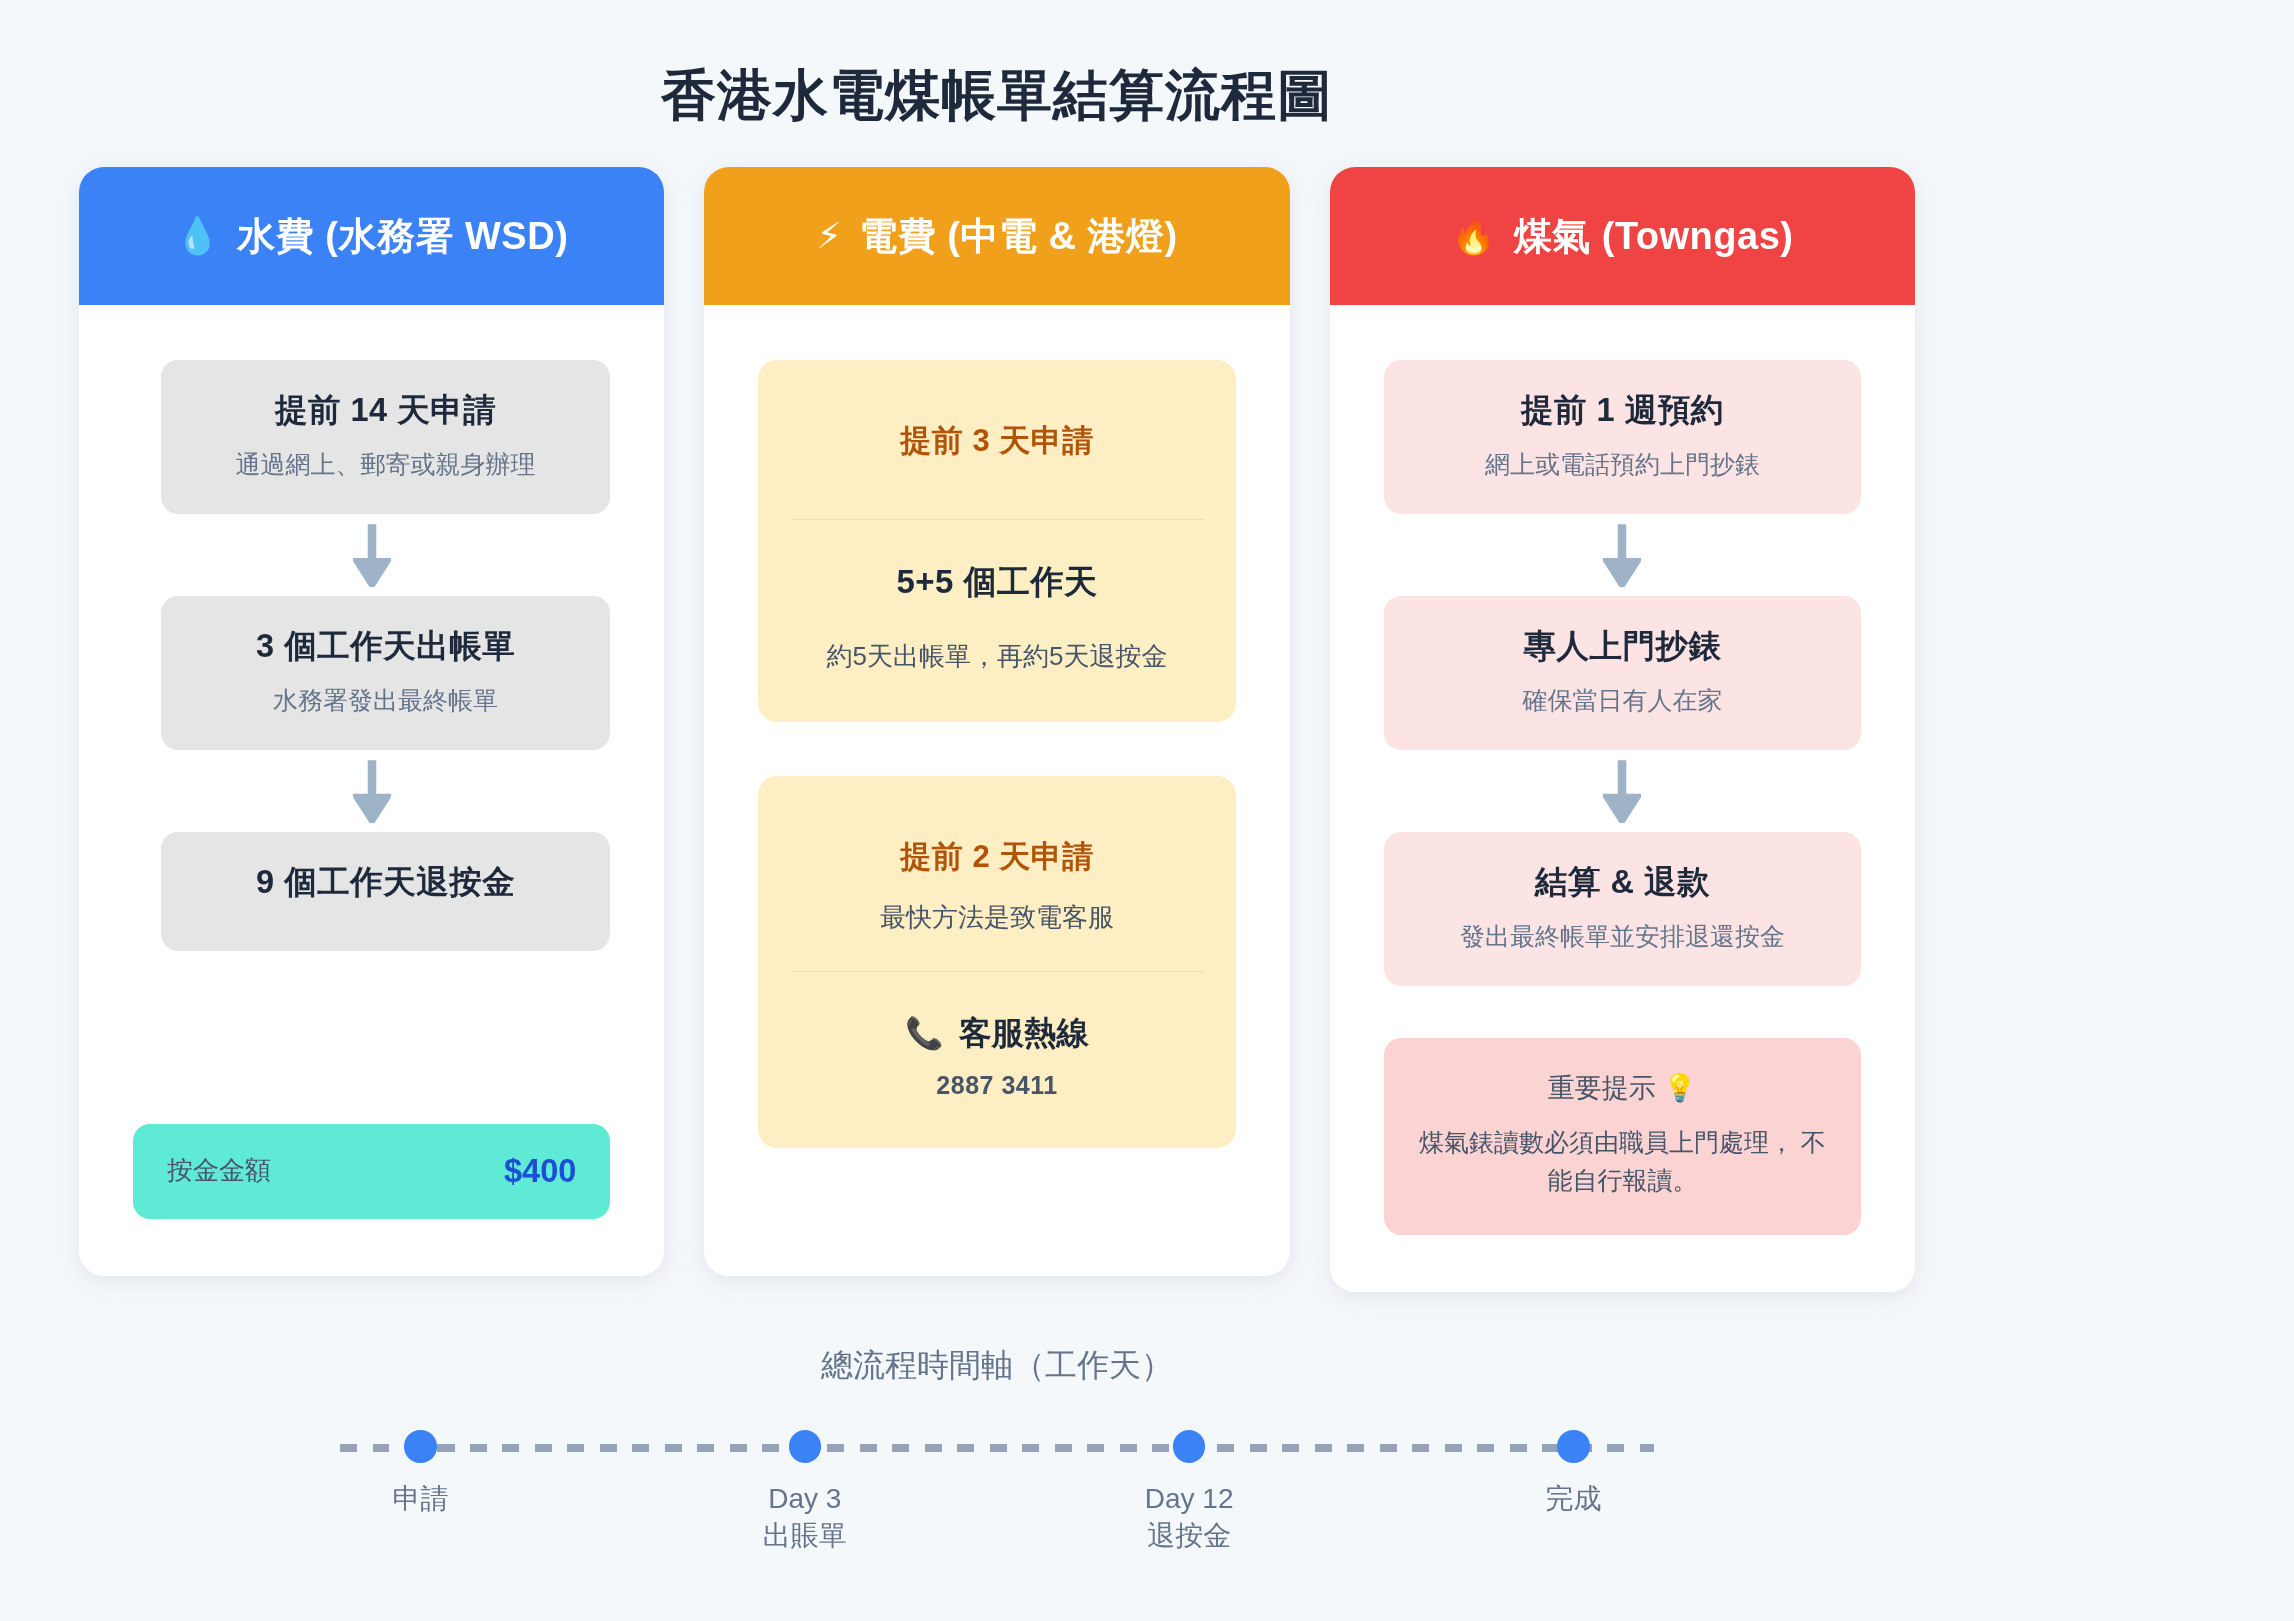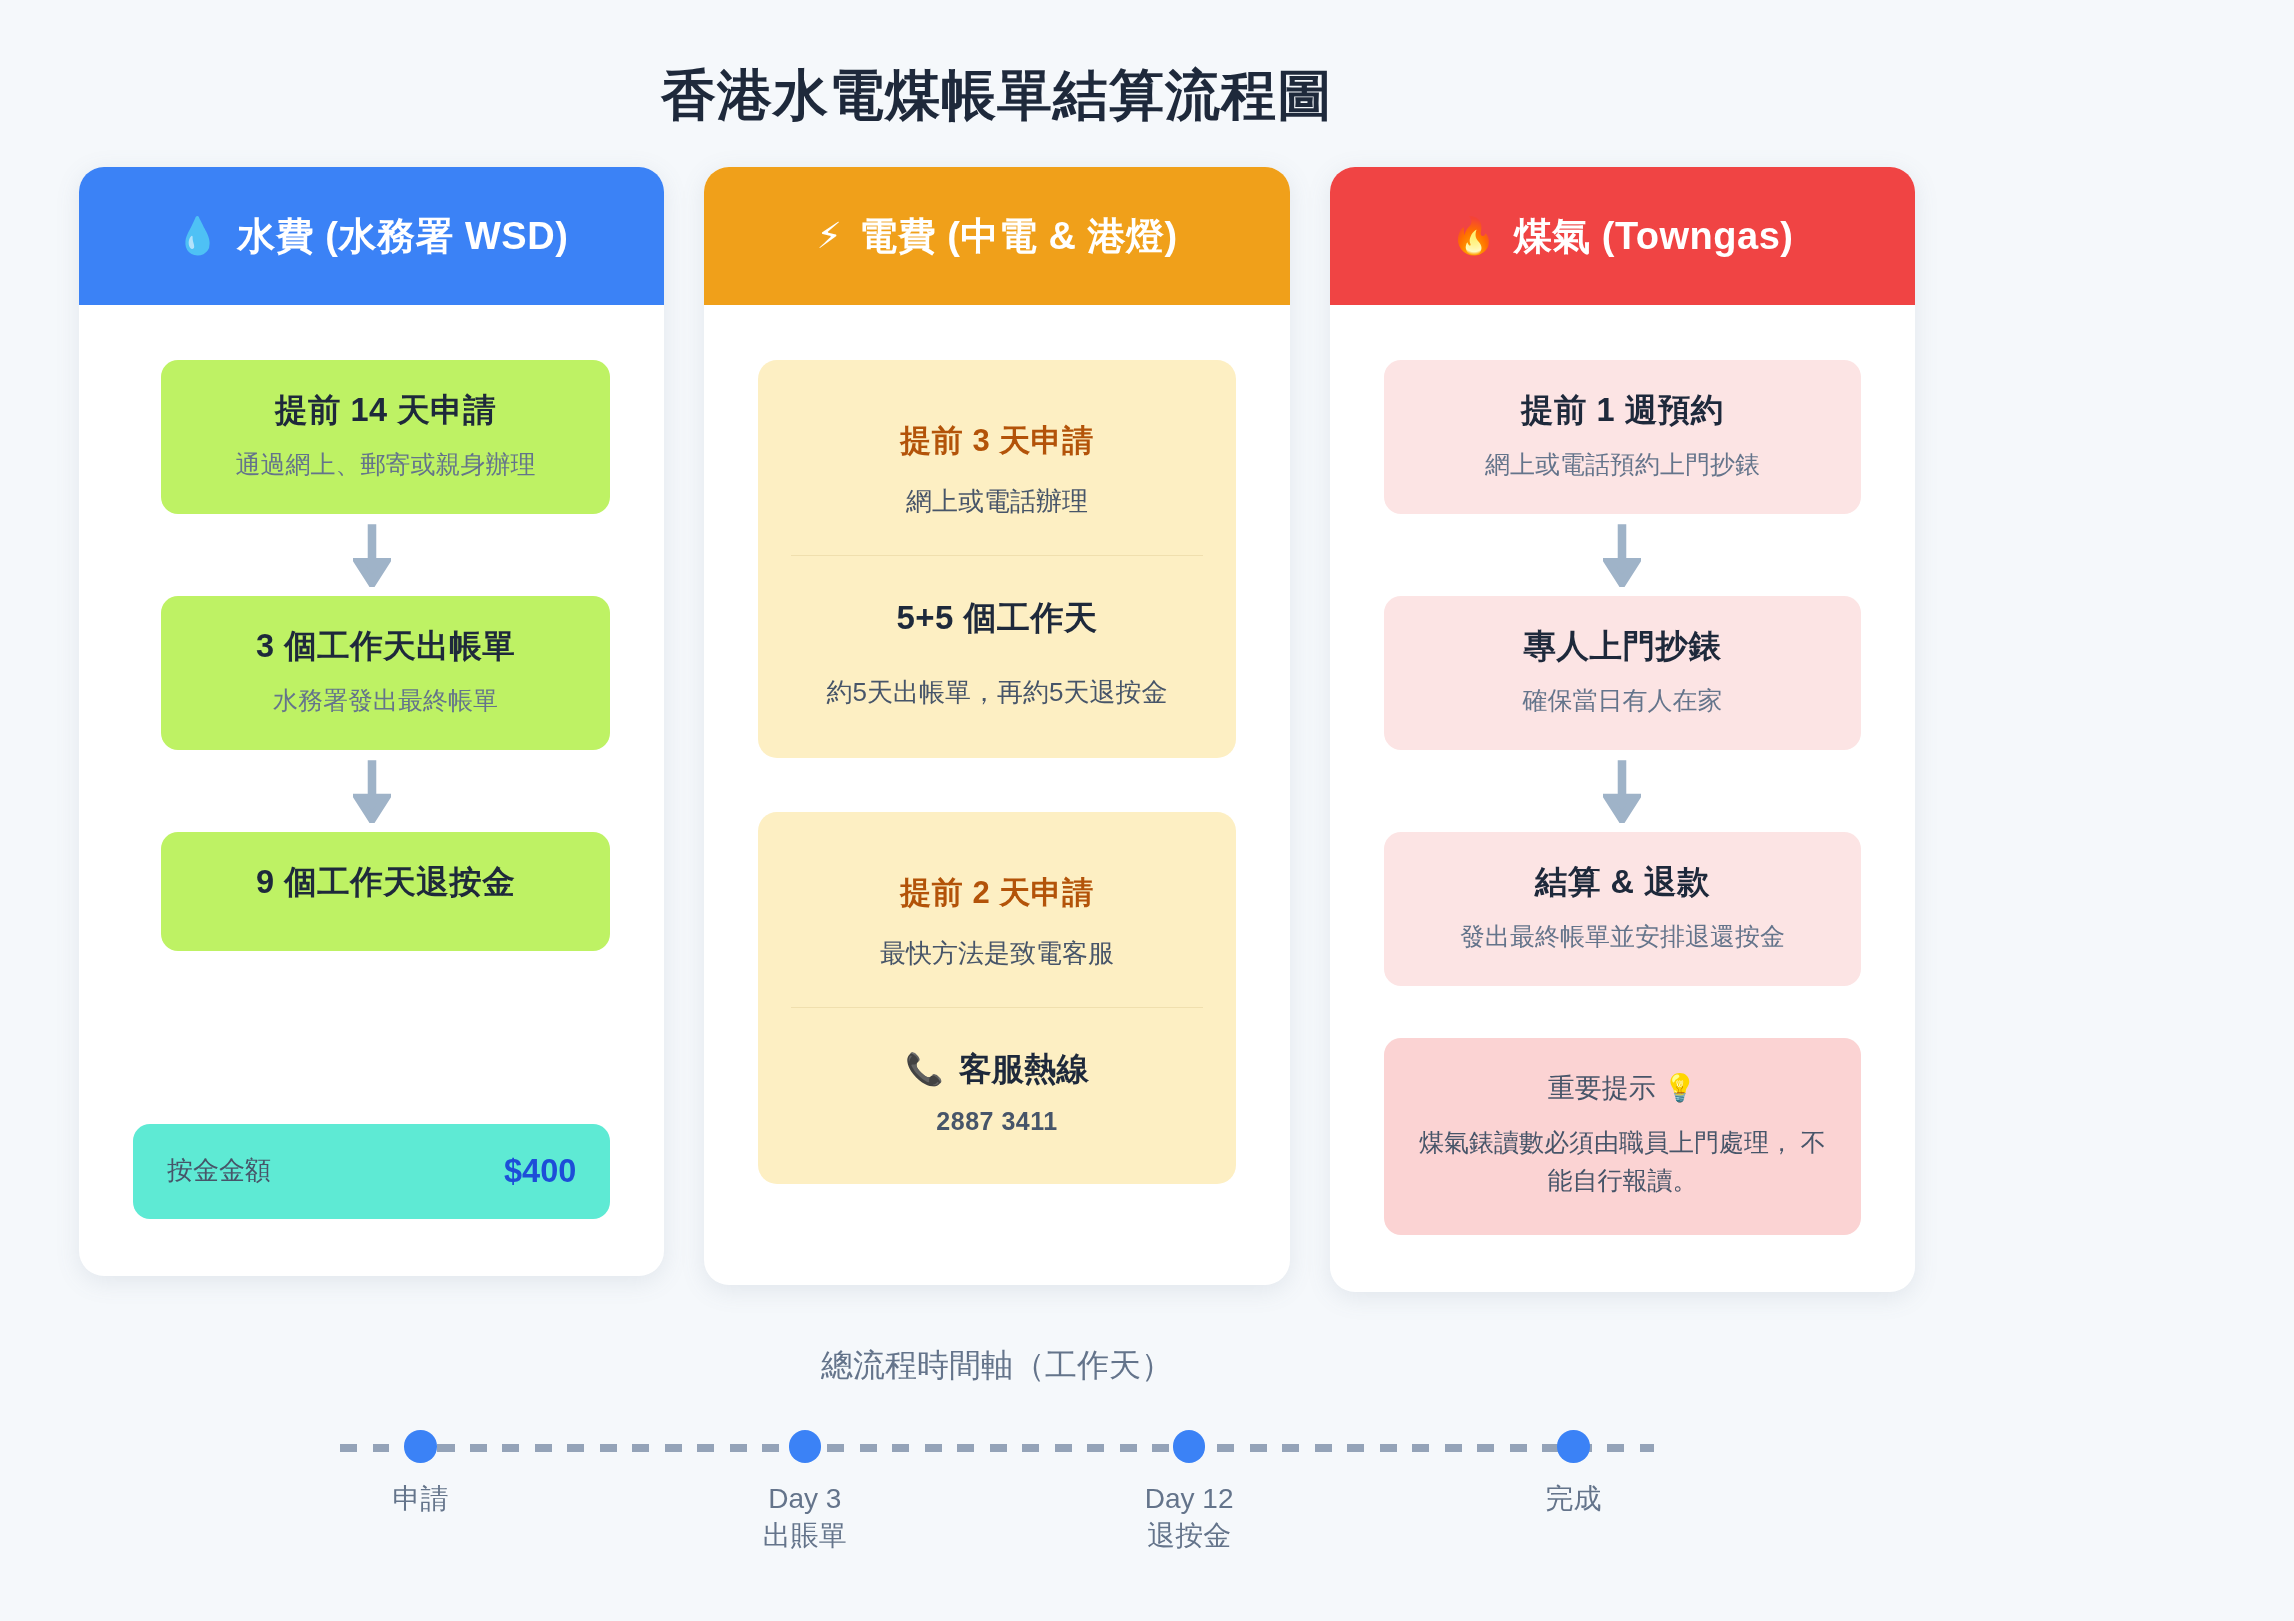--- a/index.html
+++ b/index.html
@@ -75,21 +75,21 @@
     font-weight:bold;
     color:#1e293b;
     letter-spacing:0.5px;
     margin-bottom:13.4px;
   }
   .step-desc {
     font-size:25px;
     color:#64748b;
     line-height:1.4;
   }
-  .step-water { background:#bef264;margin-left:28px; }
+  .step-water { background:#e5e5e5;margin-left:28px; }
   .step-gas   { background:#fce4e4; }
 
   .arrow {
     height:82px;
     display:flex;
     align-items:center;
     justify-content:center;
   }
   .arrow svg { display:block; }
 
@@ -283,21 +283,20 @@
     <div class="card">
       <div class="card-head head-elec">
         <span class="emoji">⚡</span>
         <span>電費 (中電 &amp; 港燈)</span>
       </div>
       <div class="card-body">
 
         <div class="panel">
           <div class="panel-sec">
             <div class="panel-hl">提前 3 天申請</div>
-            <div class="panel-sub">網上或電話辦理</div>
           </div>
           <div class="panel-divider"></div>
           <div class="panel-sec">
             <div class="panel-title">5+5 個工作天</div>
             <div class="panel-sub">約5天出帳單，再約5天退按金</div>
           </div>
         </div>
 
         <div class="elec-gapper"></div>
 

